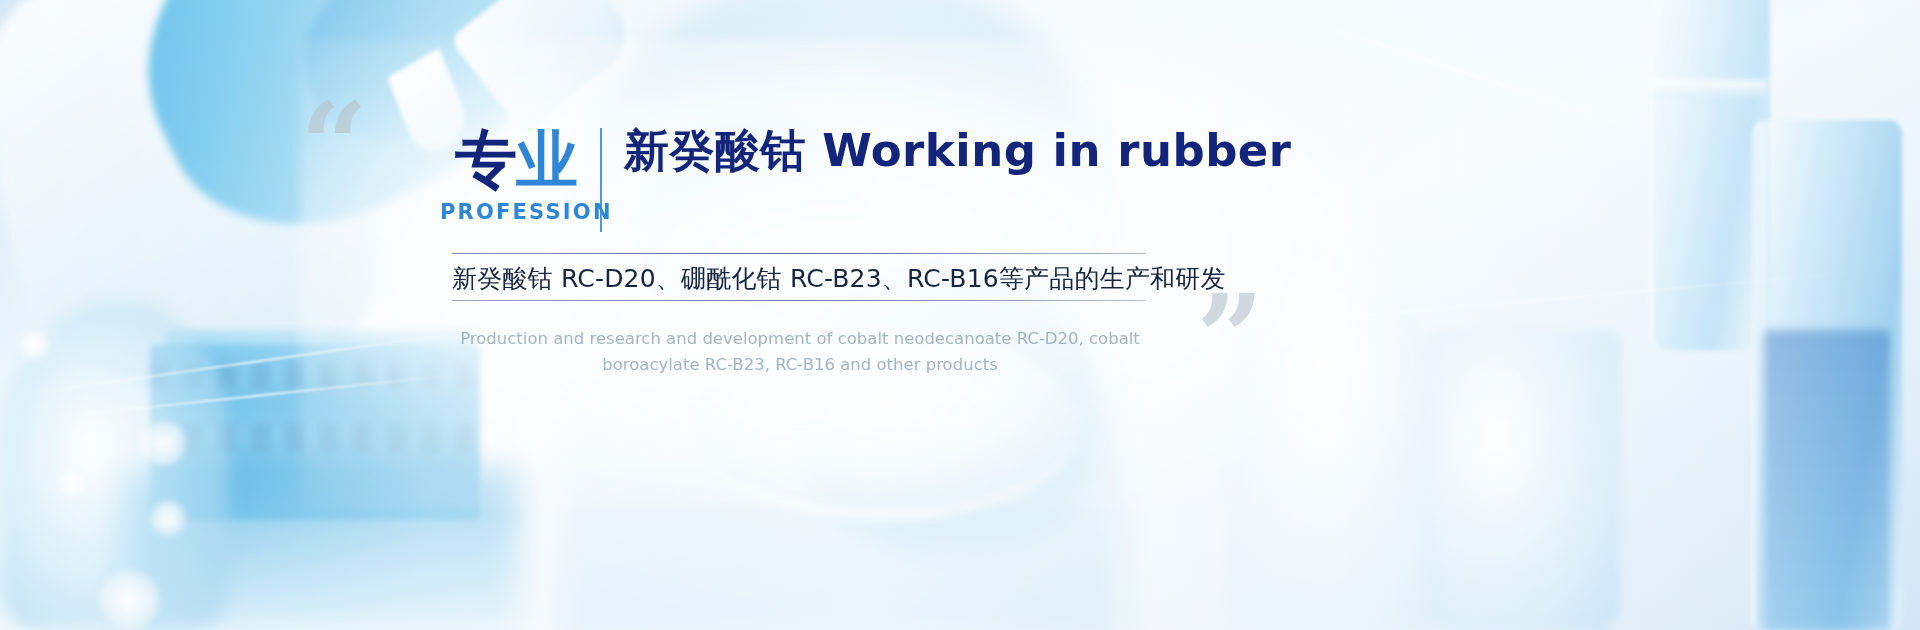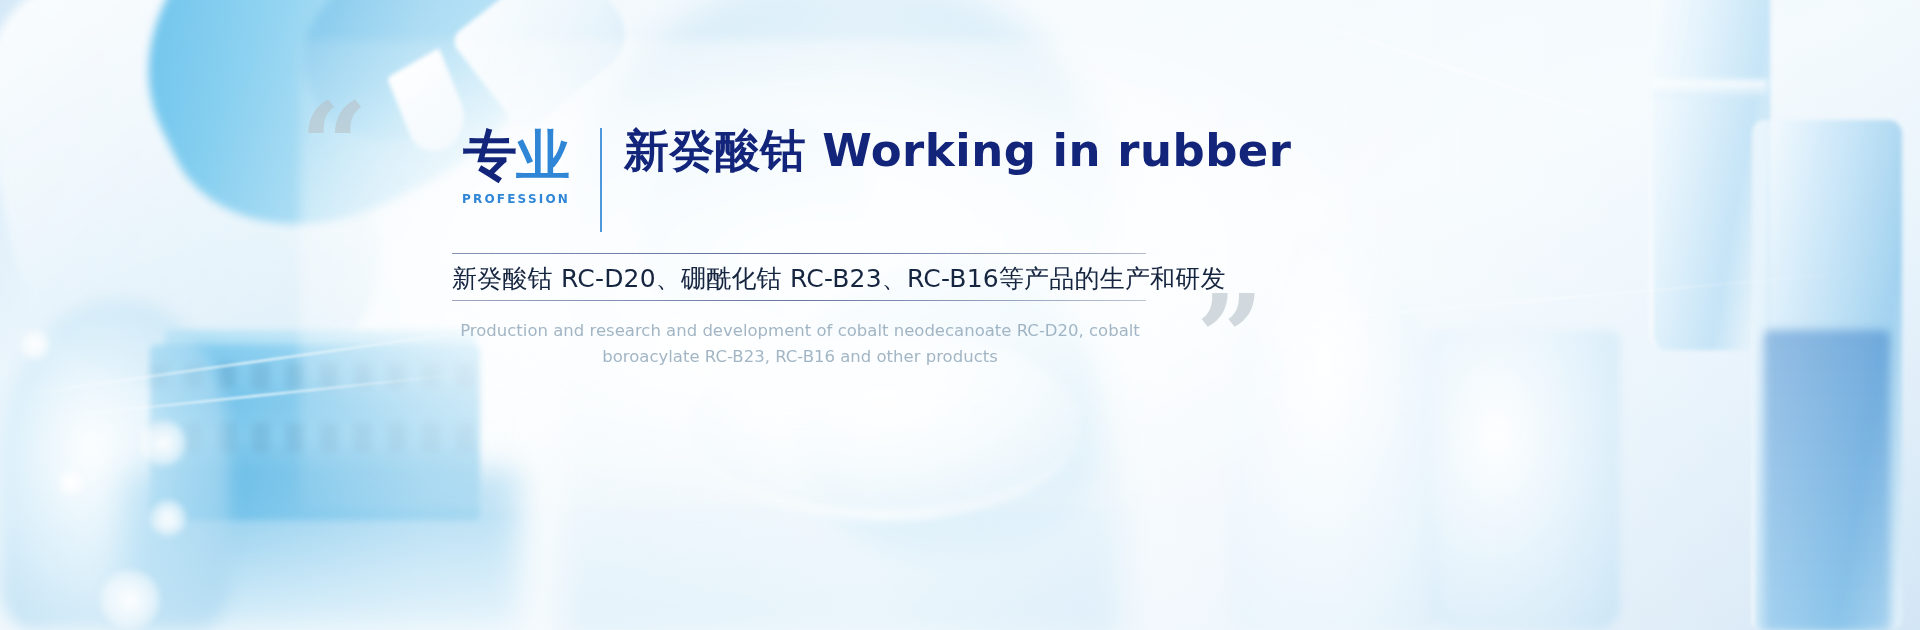--- a/index.html
+++ b/index.html
@@ -215,30 +215,30 @@
     user-select:none;
   }
   .quote-open { left:300px; top:104px; font-size:118px; font-weight:700; letter-spacing:-6px; }
   .quote-close { left:1196px; top:296px; font-size:118px; font-weight:700; letter-spacing:-6px; }
 
   
   .logo-block {
     position:absolute; left:440px; top:130px; width:152px; text-align:center;
   }
   .logo-cn {
-    font-size:54px; font-weight:900; line-height:.96;
+    font-size:62px; font-weight:900; line-height:.96;
     letter-spacing:-1px;
     font-family:"DejaVu Sans","Liberation Sans",sans-serif;
     white-space:nowrap;
   }
   .logo-cn .c1 { color:#13257a; }
   .logo-cn .c2 { color:#2f86d6; }
   .logo-en {
     margin-top:10px;
-    font-size:12px; font-weight:700; color:#2f86d6;
+    font-size:21px; font-weight:700; color:#2f86d6;
     letter-spacing:2.2px;
     font-family:"DejaVu Sans","Liberation Sans",sans-serif;
   }
 
   .divider-v {
     position:absolute; left:600px; top:128px;
     width:2px; height:104px; background:#2f86d6; opacity:.85;
   }
 
   .headline { position:absolute; left:624px; top:126px; white-space:nowrap; }
@@ -265,21 +265,21 @@
     font-family:"DejaVu Sans","Liberation Sans",sans-serif;
     letter-spacing:.2px;
     white-space:nowrap;
   }
   .rule-bottom {
     position:absolute; left:452px; top:300px; width:694px; height:1px;
     background:linear-gradient(90deg, rgba(40,60,120,.45), rgba(40,60,120,.7) 50%, rgba(40,60,120,.3));
   }
 
   .sub-en {
-    position:absolute; left:440px; top:318px; width:720px;
+    position:absolute; left:440px; top:326px; width:720px;
     text-align:center;
     font-size:16.5px; line-height:1.55;
     color:#8fa6b8;
     opacity:.82;
     font-family:"DejaVu Sans","Liberation Sans",sans-serif;
   }
 </style>
 </head>
 <body>
 

